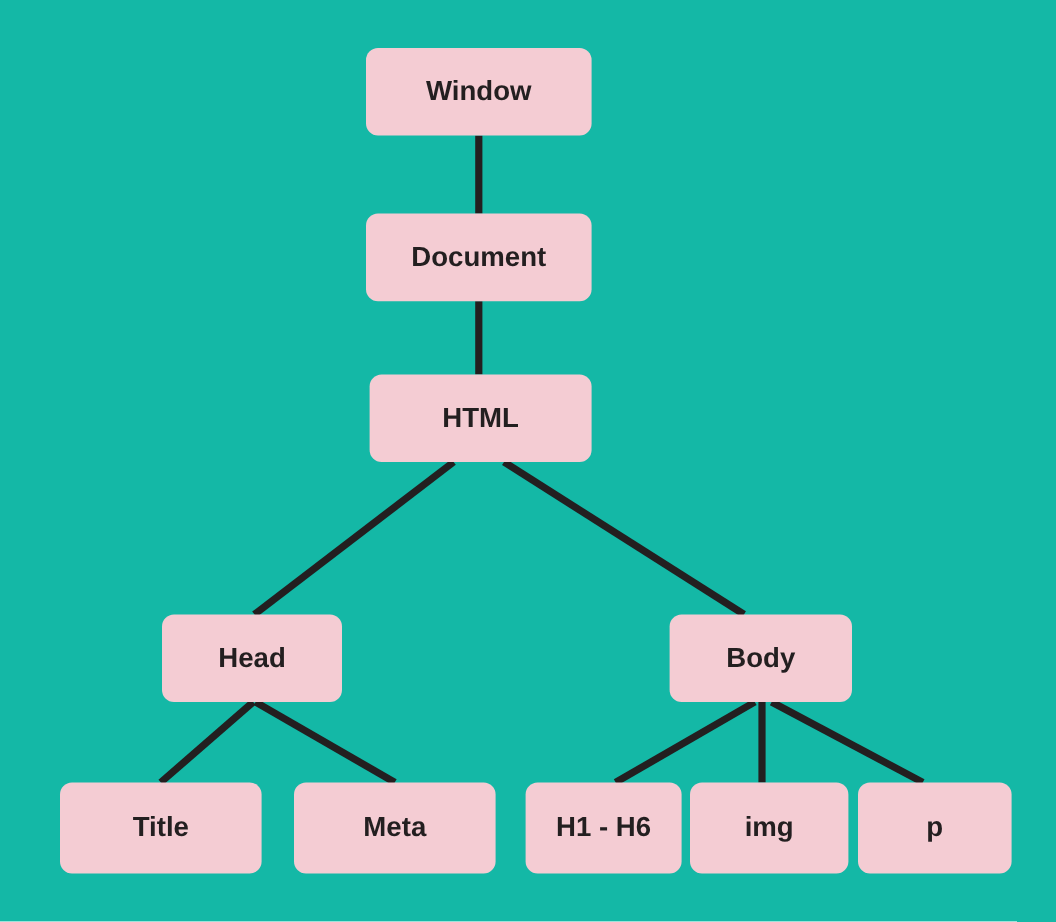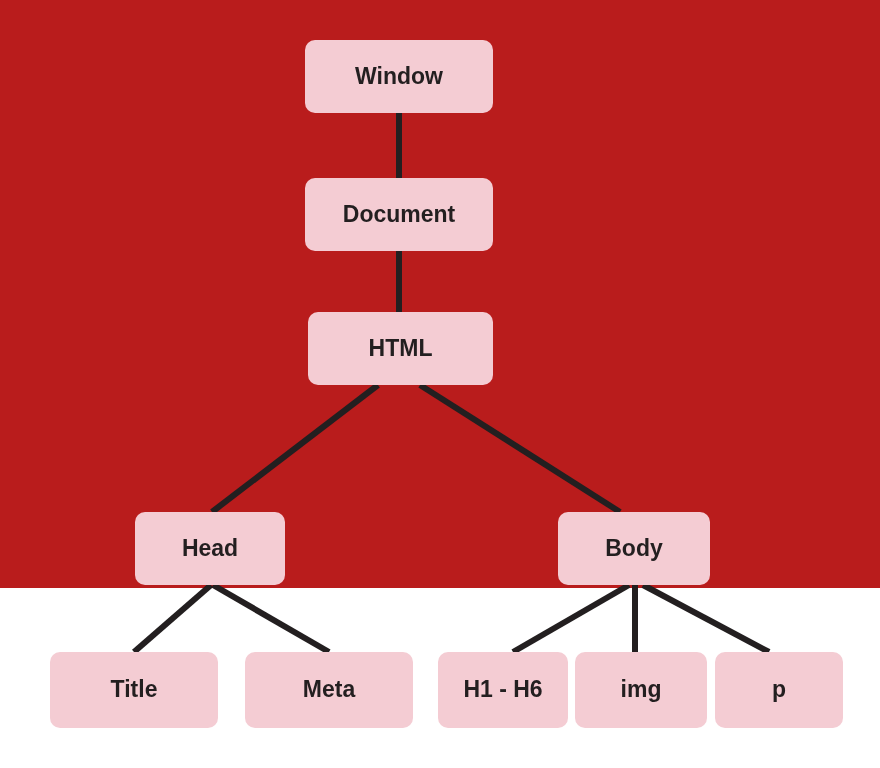--- a/index.html
+++ b/index.html
@@ -9,22 +9,22 @@
   }
   body {
     width: 880px;
     height: 768px;
     font-family: "Liberation Sans", sans-serif;
     overflow: hidden;
   }
   #diagram-root {
     position: relative;
     width: 880px;
-    height: 588px;
-    background: #b91c1c;
+    height: 768px;
+    background: #14b8a6;
   }
   svg.diagram-svg {
     position: absolute;
     top: 0;
     left: 0;
     width: 880px;
     height: 768px;
     display: block;
   }
   .edge-line {

